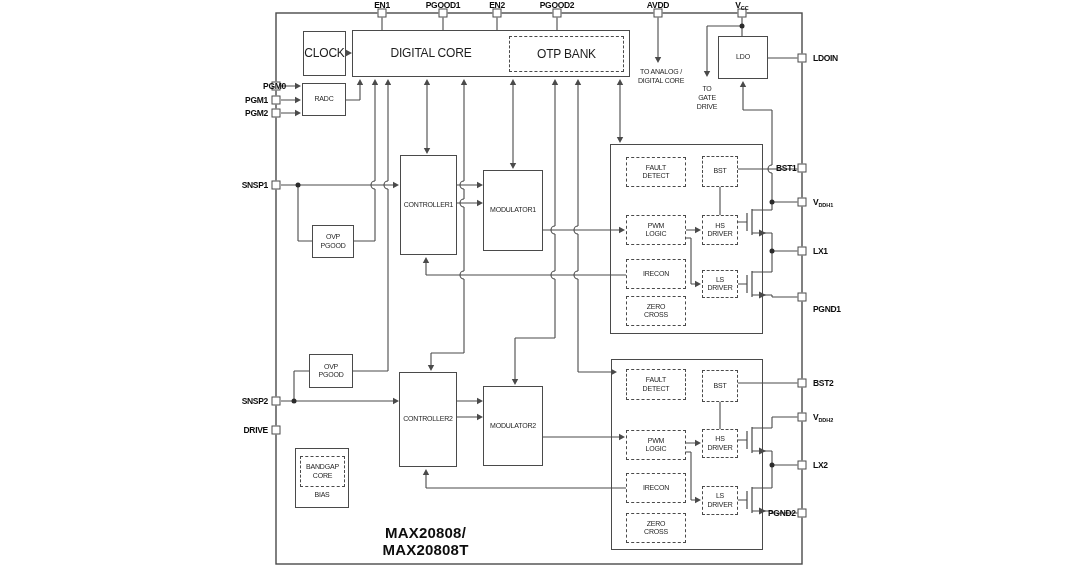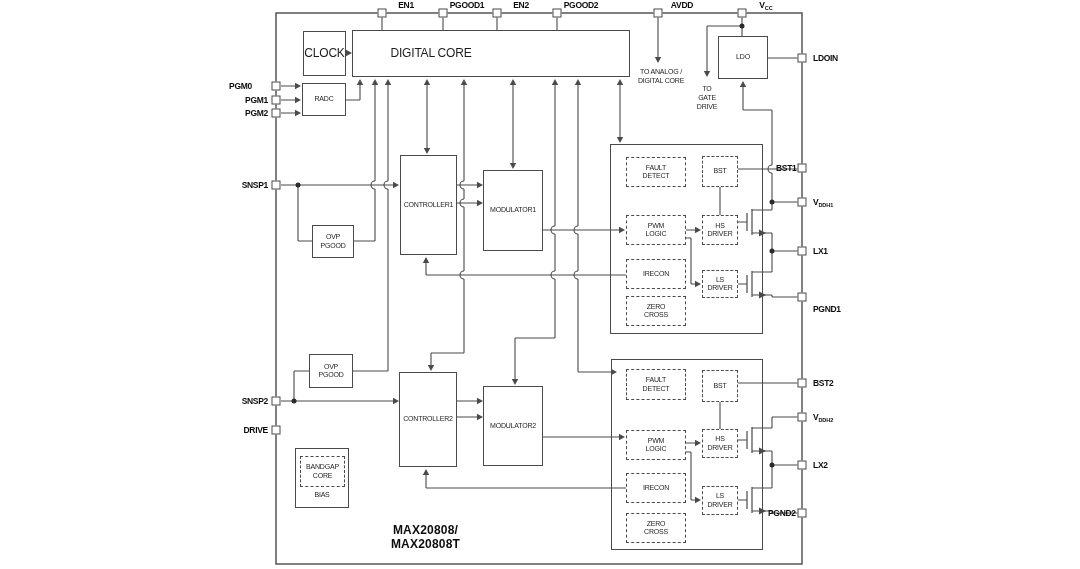--- a/index.html
+++ b/index.html
@@ -9,27 +9,27 @@
   .blk{position:absolute;border:1.3px solid #4a4a4a;background:transparent;
        display:flex;flex-direction:column;align-items:center;justify-content:center;
        font-size:7px;letter-spacing:-0.2px;color:#1d1d1d;text-align:center;line-height:1.2;
        box-sizing:border-box;}
   .dashed{border:1.2px dashed #4a4a4a;}
   .big{font-size:12px;}
   .pin{position:absolute;width:9px;height:9px;border:1.3px solid #4a4a4a;background:#fff;
        box-sizing:border-box;transform:translate(-50%,-50%);}
   .plabel{position:absolute;font-weight:bold;font-size:8.5px;letter-spacing:-0.3px;
           white-space:nowrap;color:#0d0d0d;}
-  .plabel.top{transform:translateX(-50%);margin-left:24px;}
+  .plabel.top{transform:translateX(-50%);}
   .plabel.left{text-align:right;width:46px;}
   .sub{font-size:5.5px;position:relative;top:2px;letter-spacing:0;}
   .anno{position:absolute;font-size:7px;font-weight:bold;letter-spacing:-0.2px;
         text-align:center;line-height:1.3;color:#1d1d1d;}
   .title{position:absolute;left:363px;top:524px;width:125px;text-align:center;
-         font-weight:bold;font-size:12px;line-height:1.15;color:#0d0d0d;letter-spacing:0.2px;}
+         font-weight:bold;font-size:15px;line-height:1.15;color:#0d0d0d;letter-spacing:0.2px;}
   .line{display:block;}
 </style>
 </head>
 <body>
 
 <div id="canvas">
 
   <svg class="wires" width="1080" height="569" viewBox="0 0 1080 569">
 
     <rect x="276" y="13" width="526" height="551" fill="none" stroke="#4a4a4a" stroke-width="1.4"></rect>
@@ -122,20 +122,23 @@
         <circle cx="772" cy="465" r="2.5"></circle>
     </g>
   </svg>
 
   <div class="blk big" style="left:303px;top:31px;width:43px;height:45px">
       <span>CLOCK</span>
     </div>
   <div class="blk big" style="left:352px;top:30px;width:278px;height:47px">
       <span style="margin-right:120px">DIGITAL CORE</span>
     </div>
+  <div class="blk dashed big" style="left:509px;top:36px;width:115px;height:36px">
+      <span>OTP BANK</span>
+    </div>
   <div class="blk" style="left:302px;top:83px;width:44px;height:33px">
       <span>RADC</span>
     </div>
   <div class="blk" style="left:718px;top:36px;width:50px;height:43px">
       <span>LDO</span>
     </div>
 
   <div class="blk" style="left:312px;top:225px;width:42px;height:33px">
     <span class="line">OVP</span>
       <span class="line">PGOOD</span>
@@ -245,21 +248,21 @@
   <div class="pin" style="left:802px;top:465px"></div>
   <div class="pin" style="left:802px;top:513px"></div>
 
   <div class="plabel top" style="left:382px;top:0px"><span>EN1</span></div>
   <div class="plabel top" style="left:443px;top:0px"><span>PGOOD1</span></div>
   <div class="plabel top" style="left:497px;top:0px"><span>EN2</span></div>
   <div class="plabel top" style="left:557px;top:0px"><span>PGOOD2</span></div>
   <div class="plabel top" style="left:658px;top:0px"><span>AVDD</span></div>
   <div class="plabel top" style="left:742px;top:0px"><span>V</span><span class="sub">CC</span></div>
 
-  <div class="plabel left" style="left:206px;top:81px"><span>PGM0</span></div>
+  <div class="plabel left" style="left:240px;top:81px"><span>PGM0</span></div>
   <div class="plabel left" style="left:222px;top:95px"><span>PGM1</span></div>
   <div class="plabel left" style="left:222px;top:108px"><span>PGM2</span></div>
   <div class="plabel left" style="left:222px;top:180px"><span>SNSP1</span></div>
   <div class="plabel left" style="left:222px;top:396px"><span>SNSP2</span></div>
   <div class="plabel left" style="left:222px;top:425px"><span>DRIVE</span></div>
 
   <div class="plabel" style="left:813px;top:53px"><span>LDOIN</span></div>
   <div class="plabel" style="left:776px;top:163px"><span>BST1</span></div>
   <div class="plabel" style="left:813px;top:197px"><span>V</span><span class="sub">DDH1</span></div>
   <div class="plabel" style="left:813px;top:246px"><span>LX1</span></div>

